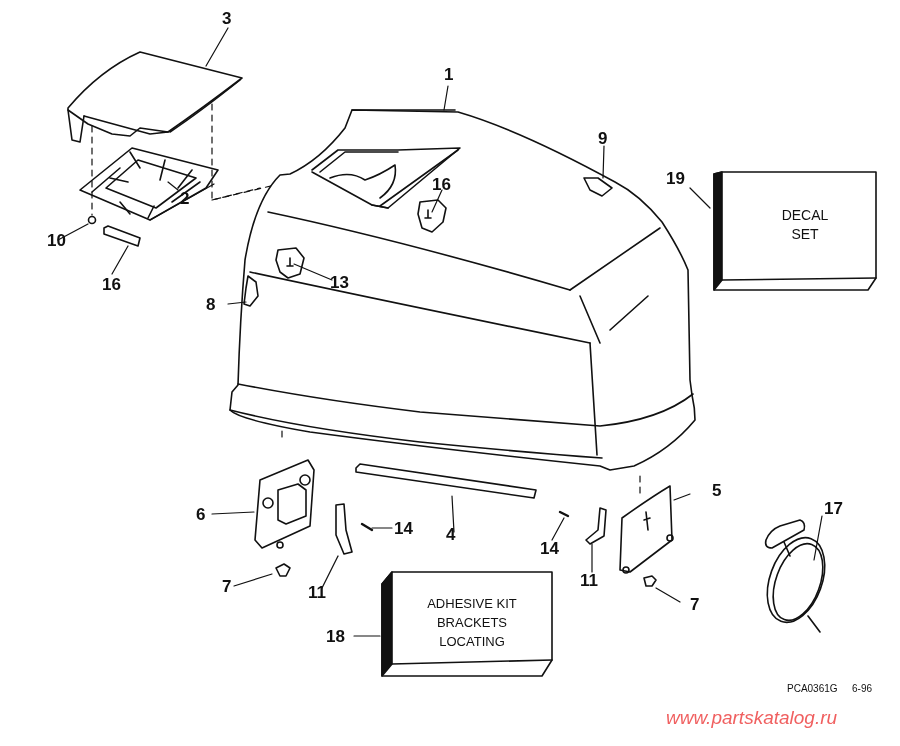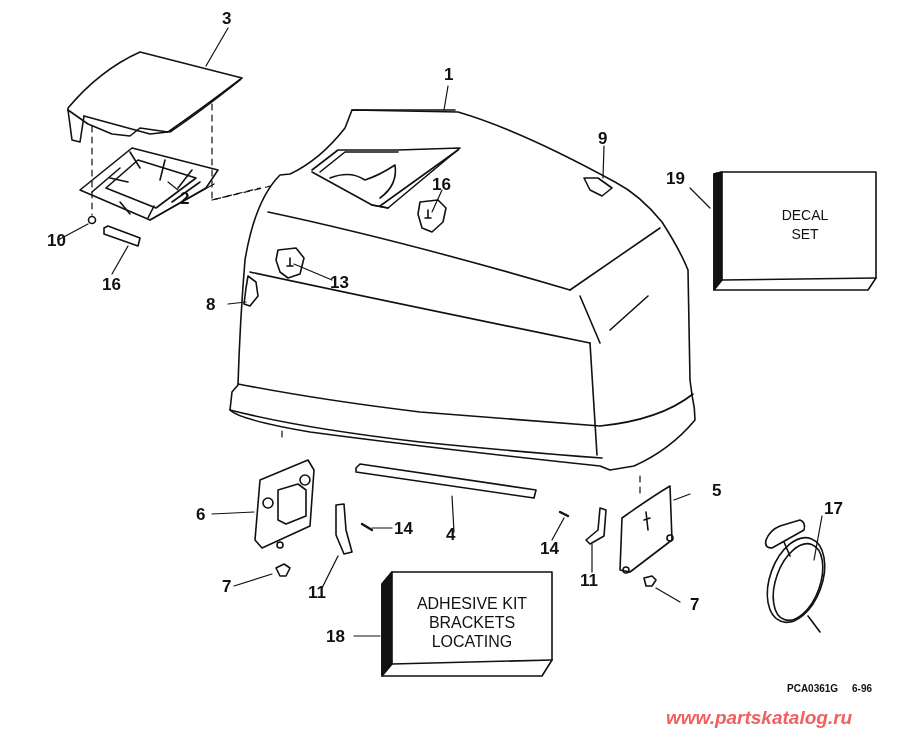--- a/index.html
+++ b/index.html
@@ -1,21 +1,21 @@
 <!DOCTYPE html>
 <html><head>
   <meta charset="utf-8">
   <style>
     html, body { margin: 0; padding: 0; background: #ffffff; }
     body { width: 900px; height: 746px; position: relative; overflow: hidden; font-family: "Liberation Sans", sans-serif; }
     #diagram { position: absolute; left: 0; top: 0; width: 900px; height: 746px; }
     .lbl { position: absolute; font-family: "Liberation Sans", sans-serif; font-weight: bold; font-size: 17px; color: #111; line-height: 1; }
-    .boxtext { position: absolute; font-family: "Liberation Sans", sans-serif; font-size: 16px; color: #111; text-align: center; line-height: 19px; }
-    .footer-code { position: absolute; font-family: "Liberation Sans", sans-serif; font-weight: bold; font-size: 10px; color: #111; }
-    .watermark { position: absolute; font-family: "Liberation Sans", sans-serif; font-weight: bold; font-style: italic; font-size: 19px; }
+    .boxtext { position: absolute; font-family: "Liberation Sans", sans-serif; font-size: 13px; color: #111; text-align: center; line-height: 19px; }
+    .footer-code { position: absolute; font-family: "Liberation Sans", sans-serif; font-weight: normal; font-size: 10px; color: #111; }
+    .watermark { position: absolute; font-family: "Liberation Sans", sans-serif; font-weight: normal; font-style: italic; font-size: 19px; }
   </style>
 </head>
 <body>
 
 <svg id="diagram" viewBox="0 0 900 746" xmlns="http://www.w3.org/2000/svg">
   <g fill="none" stroke="#111" stroke-width="1.6" stroke-linejoin="round" stroke-linecap="round">
 
     <g>
       <path d="M68,108 Q100,70 140,52 L242,78 Q200,110 168,132 L140,128 L130,136 L112,134 L88,124 L68,110 Z" fill="#fff"></path>
       <path d="M68,110 L72,140 L80,142 L84,116"></path>

